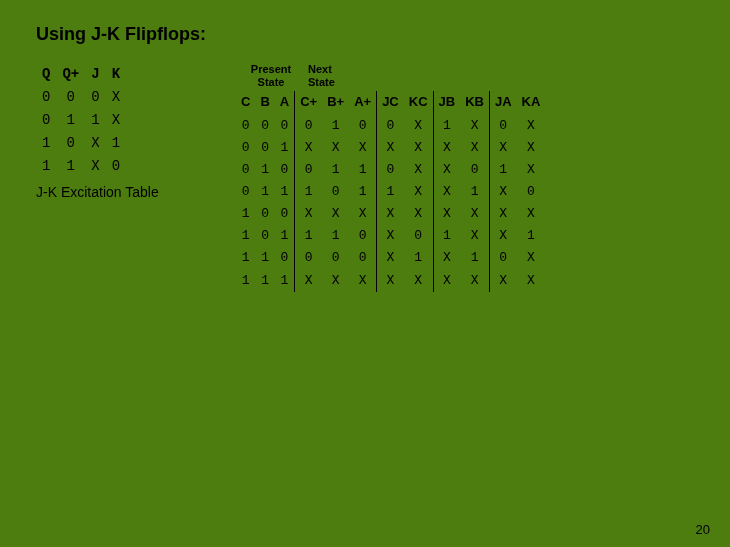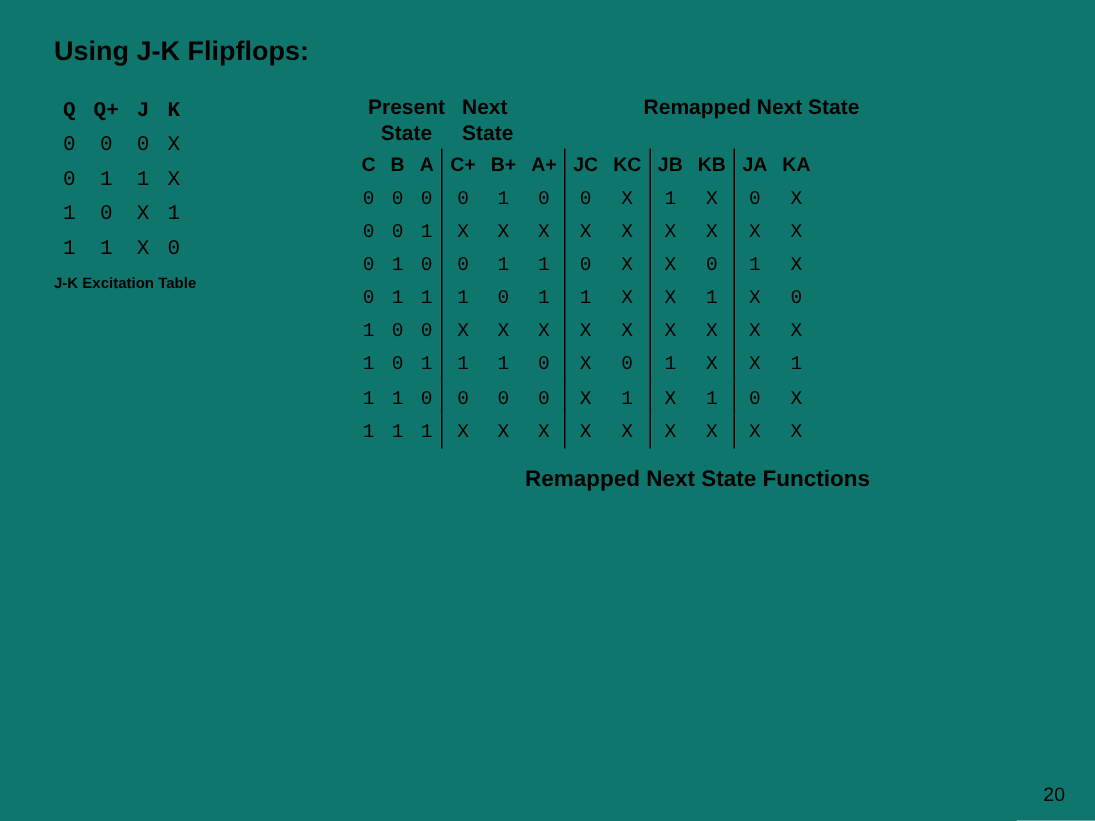--- a/index.html
+++ b/index.html
@@ -8,21 +8,21 @@
       font-family: 'Courier New', Courier, monospace;
       width: 730px;
       height: 547px;
       position: relative;
       overflow: hidden;
     }
 
     .page {
       width: 730px;
       height: 547px;
-      background: #0f766e;
+      background: #4d7c0f;
       padding: 24px 36px;
       position: relative;
     }
 
     .title {
       font-family: Arial, sans-serif;
       font-size: 18px;
       font-weight: bold;
       margin-bottom: 18px;
     }
@@ -56,23 +56,23 @@
 
     .equation {
       margin-top: 8px;
       font-size: 14px;
       font-family: 'Courier New', Courier, monospace;
       font-weight: bold;
     }
 
     .excitation-label {
       margin-top: 6px;
-      font-size: 10px;
-      font-family: Arial, sans-serif;
-      font-weight: bold;
+      font-size: 14px;
+      font-family: Arial, sans-serif;
+      font-weight: normal;
     }
 
     .right-section {
       flex: 1;
     }
 
     .main-table {
       border-collapse: collapse;
       font-size: 13px;
       font-family: 'Courier New', Courier, monospace;
@@ -156,24 +156,23 @@
               <td>X</td>
               <td>0</td>
             </tr>
           </tbody>
       </table>
       <div class="excitation-label">J-K Excitation Table</div>
     </div>
 
     <div class="right-section">
 
-      <div style="display:flex; flex-direction:row; font-family:Arial,sans-serif; font-size:14px; font-weight:bold; margin-bottom:2px; padding-left:2px;">
+      <div style="display:flex; flex-direction:row; font-family:Arial,sans-serif; font-size:11px; font-weight:bold; margin-bottom:2px; padding-left:2px;">
         <div style="width:66px; text-align:center; line-height:1.2;">Present<br>State</div>
         <div style="width:78px; text-align:left; line-height:1.2; margin-left:4px;">Next<br>State</div>
-        <div style="width:230px; text-align:center; line-height:1.2;">Remapped Next State</div>
       </div>
 
       <table class="main-table">
         <thead>
           <tr class="sub-header" id="main-thead-row">
           <td>C</td>
               <td>B</td>
               <td>A</td>
               <td class="col-divider">C+</td>
               <td>B+</td>
@@ -295,19 +294,18 @@
               <td class="col-divider">X</td>
               <td>X</td>
               <td class="col-divider">X</td>
               <td>X</td>
               <td class="col-divider">X</td>
               <td>X</td>
             </tr>
           </tbody>
       </table>
 
-      <div class="remapped-functions-label" style="margin-top:12px;">Remapped Next State Functions</div>
     </div>
 
   </div>
 
   <div class="page-number">20</div>
 </div>
 
 </body></html>

